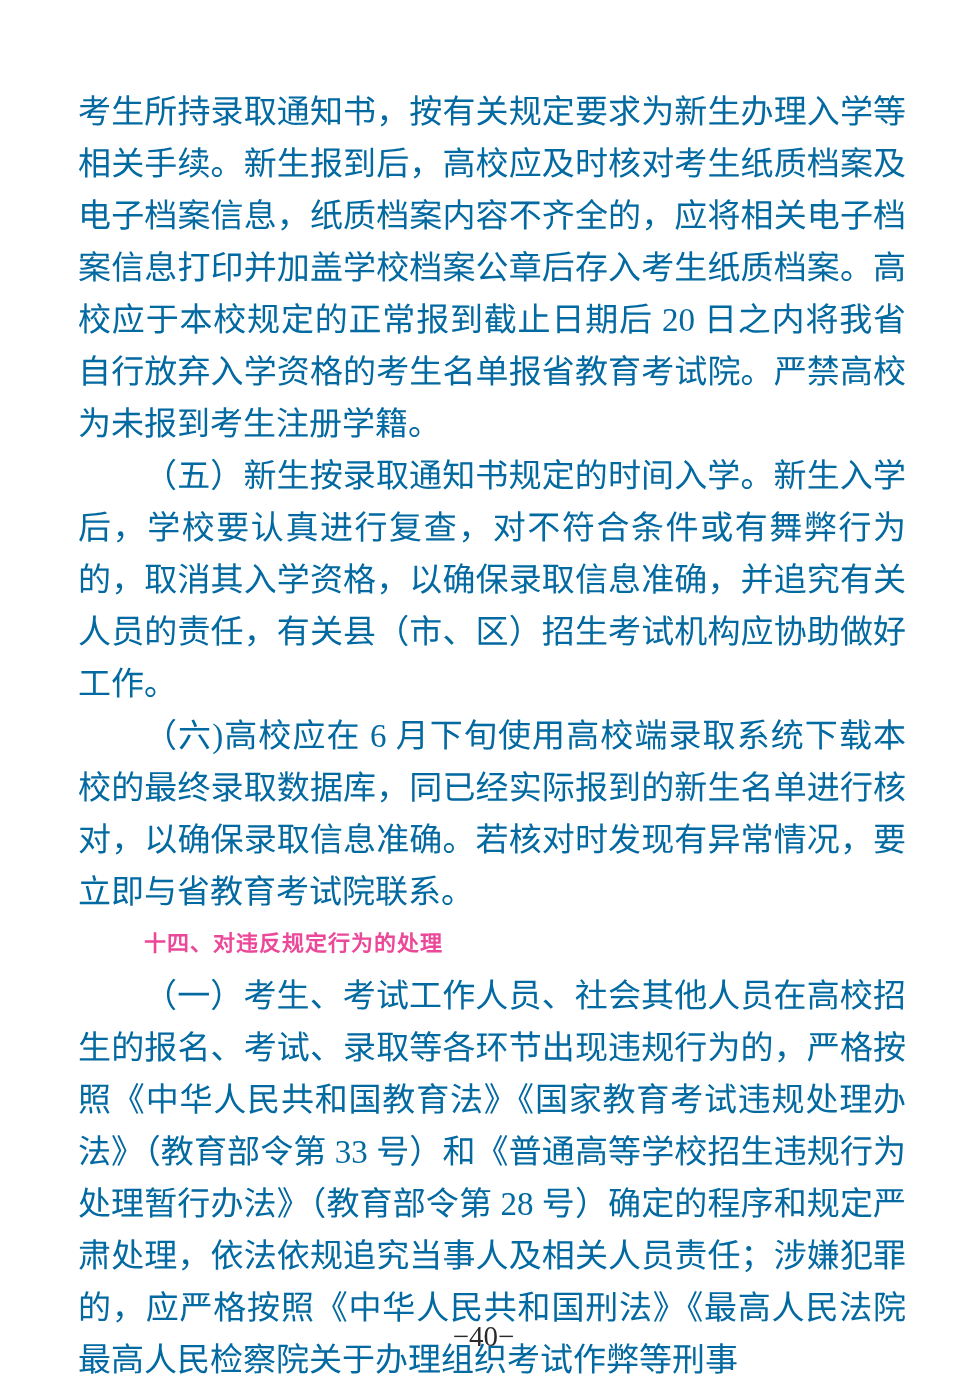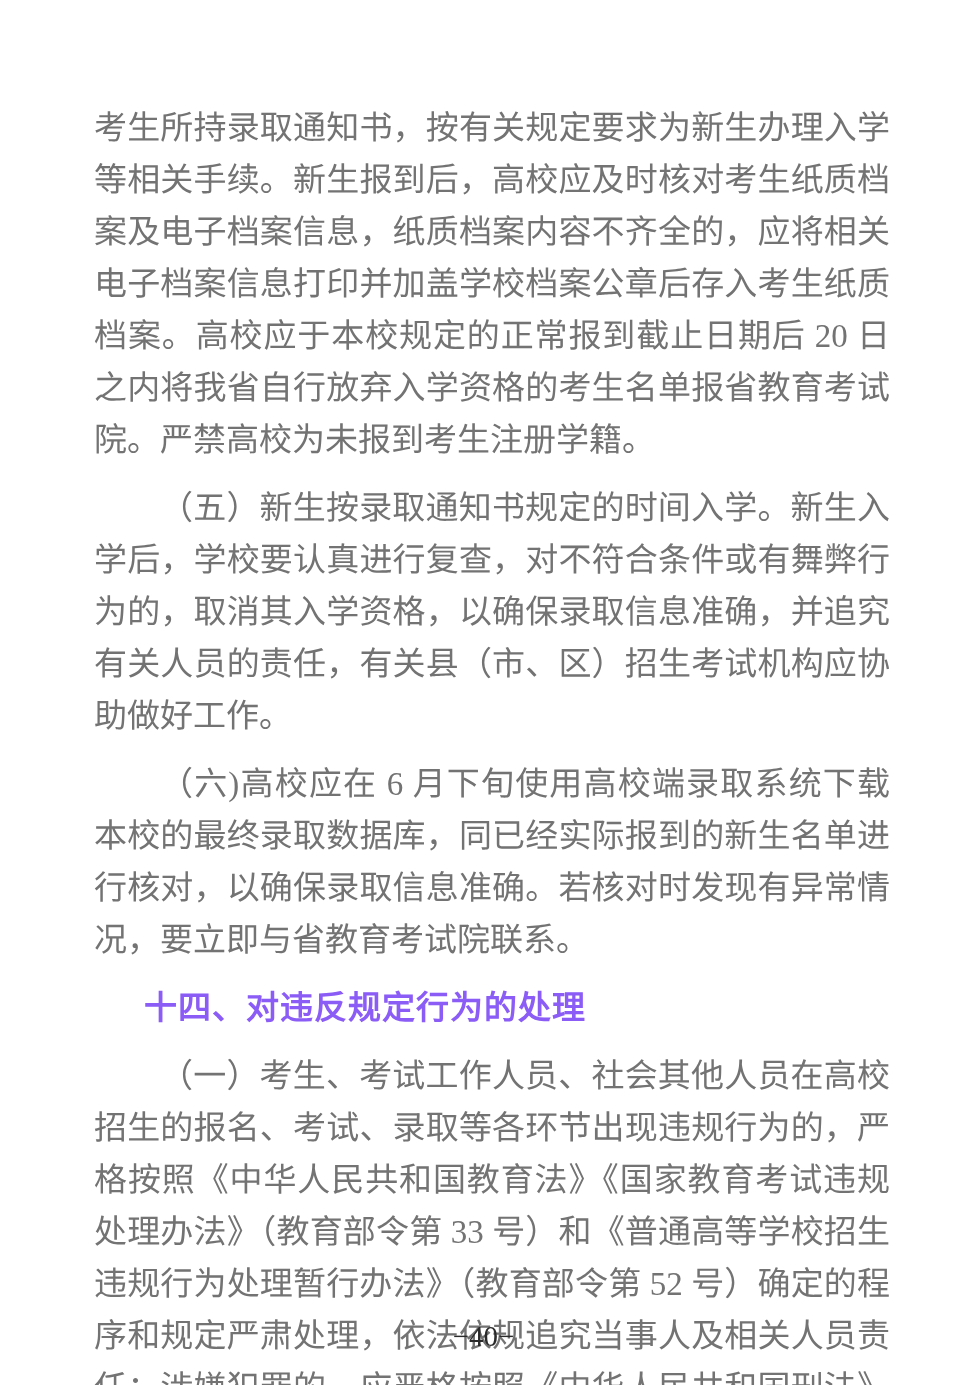--- a/index.html
+++ b/index.html
@@ -15,39 +15,39 @@
     background: #ffffff;
     overflow: hidden;
   }
   .content {
     position: absolute;
     top: 86px;
     left: 78px;
     width: 828px;
   }
   .body-text {
-    margin: 16px;
+    margin: 0;
     font-family: "Liberation Serif", "DejaVu Serif", serif;
     font-size: 33px;
     line-height: 52px;
-    color: #737373;
+    color: #0369a1;
     text-align: justify;
     text-justify: inter-ideograph;
     word-break: break-all;
   }
   .indent {
     text-indent: 66px;
   }
   .section-heading {
     margin: 0;
     font-family: "Liberation Sans", "DejaVu Sans", sans-serif;
     font-weight: 700;
-    font-size: 33px;
+    font-size: 22px;
     line-height: 52px;
-    color: #8b5cf6;
+    color: #ec4899;
     text-indent: 66px;
     letter-spacing: 1px;
   }
   .page-number {
     position: absolute;
     left: 0;
     right: 0;
     bottom: 32px;
     text-align: center;
     font-family: "Liberation Serif", "DejaVu Serif", serif;
@@ -57,16 +57,16 @@
 </style>
 </head>
 <body>
 
 <div class="page">
   <div class="content">
     <p class="body-text">考生所持录取通知书，按有关规定要求为新生办理入学等相关手续。新生报到后，高校应及时核对考生纸质档案及电子档案信息，纸质档案内容不齐全的，应将相关电子档案信息打印并加盖学校档案公章后存入考生纸质档案。高校应于本校规定的正常报到截止日期后 20 日之内将我省自行放弃入学资格的考生名单报省教育考试院。严禁高校为未报到考生注册学籍。</p>
     <p class="body-text indent">（五）新生按录取通知书规定的时间入学。新生入学后，学校要认真进行复查，对不符合条件或有舞弊行为的，取消其入学资格，以确保录取信息准确，并追究有关人员的责任，有关县（市、区）招生考试机构应协助做好工作。</p>
     <p class="body-text indent">（六)高校应在 6 月下旬使用高校端录取系统下载本校的最终录取数据库，同已经实际报到的新生名单进行核对，以确保录取信息准确。若核对时发现有异常情况，要立即与省教育考试院联系。</p>
     <h2 class="section-heading">十四、对违反规定行为的处理</h2>
-    <p class="body-text indent">（一）考生、考试工作人员、社会其他人员在高校招生的报名、考试、录取等各环节出现违规行为的，严格按照《中华人民共和国教育法》《国家教育考试违规处理办法》（教育部令第 33 号）和《普通高等学校招生违规行为处理暂行办法》（教育部令第 52 号）确定的程序和规定严肃处理，依法依规追究当事人及相关人员责任；涉嫌犯罪的，应严格按照《中华人民共和国刑法》《最高人民法院 最高人民检察院关于办理组织考试作弊等刑事</p>
+    <p class="body-text indent">（一）考生、考试工作人员、社会其他人员在高校招生的报名、考试、录取等各环节出现违规行为的，严格按照《中华人民共和国教育法》《国家教育考试违规处理办法》（教育部令第 33 号）和《普通高等学校招生违规行为处理暂行办法》（教育部令第 28 号）确定的程序和规定严肃处理，依法依规追究当事人及相关人员责任；涉嫌犯罪的，应严格按照《中华人民共和国刑法》《最高人民法院 最高人民检察院关于办理组织考试作弊等刑事</p>
   </div>
   <div class="page-number">−40−</div>
 </div>
 
 </body></html>

